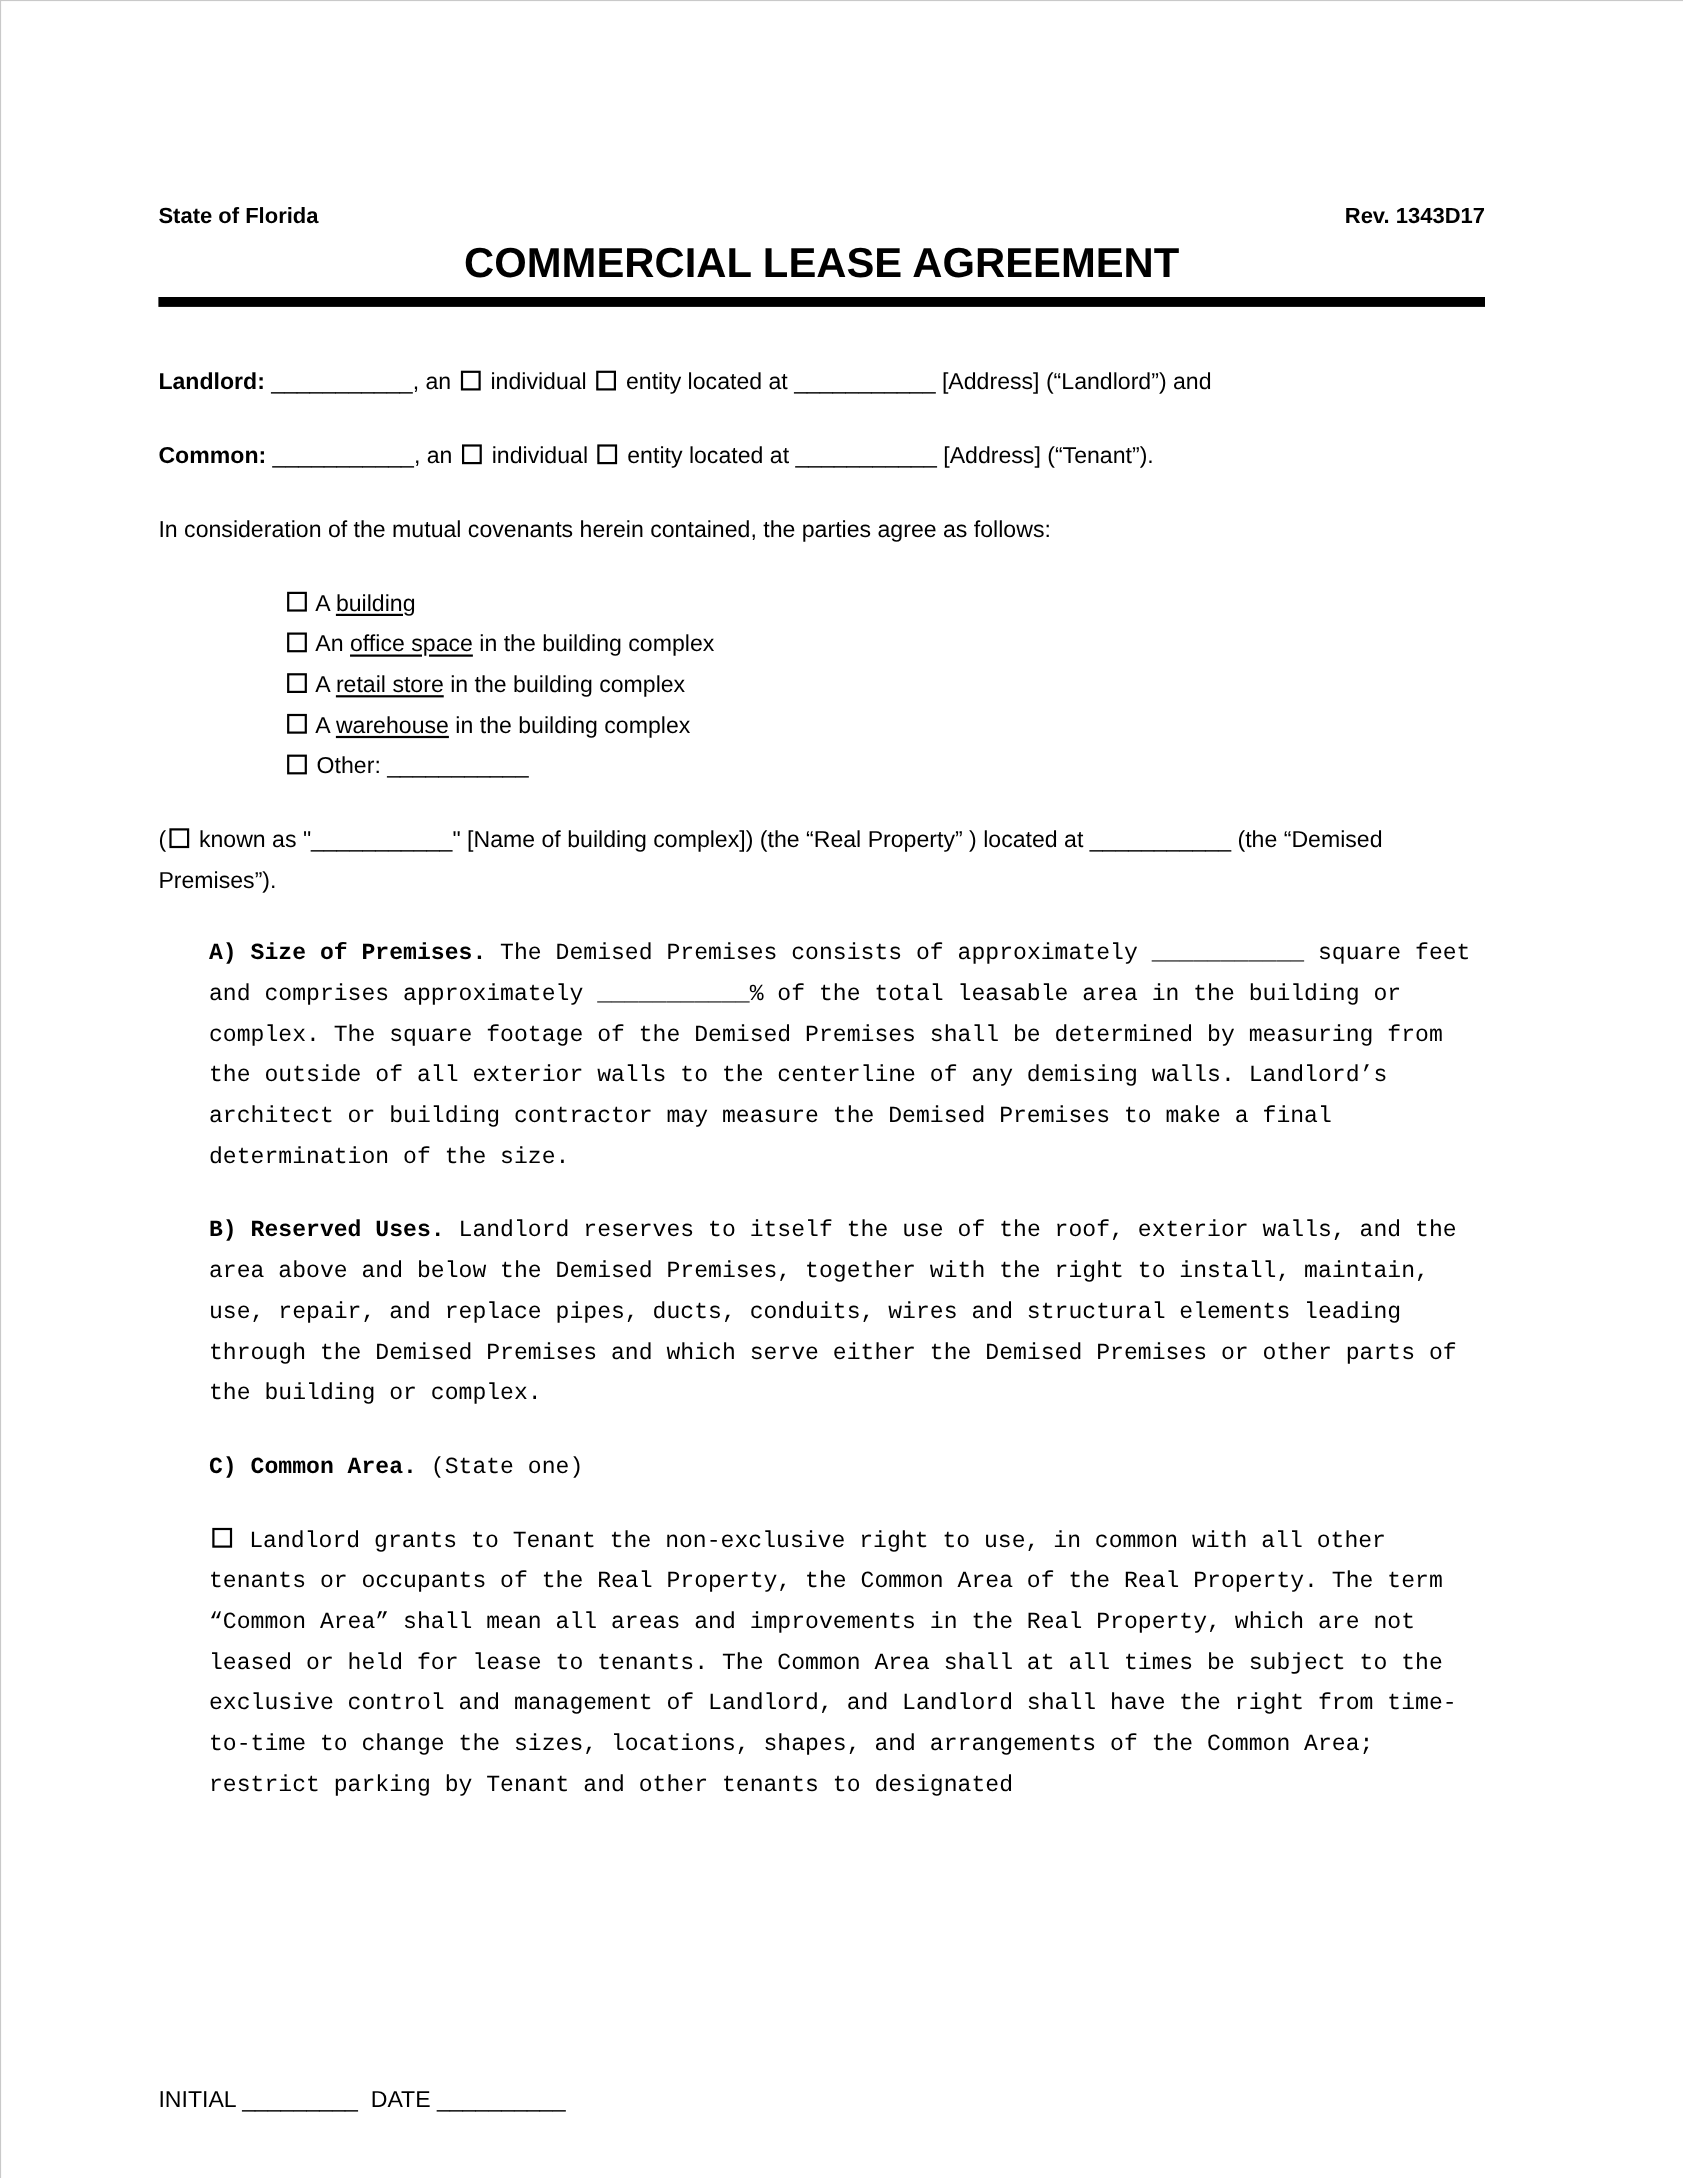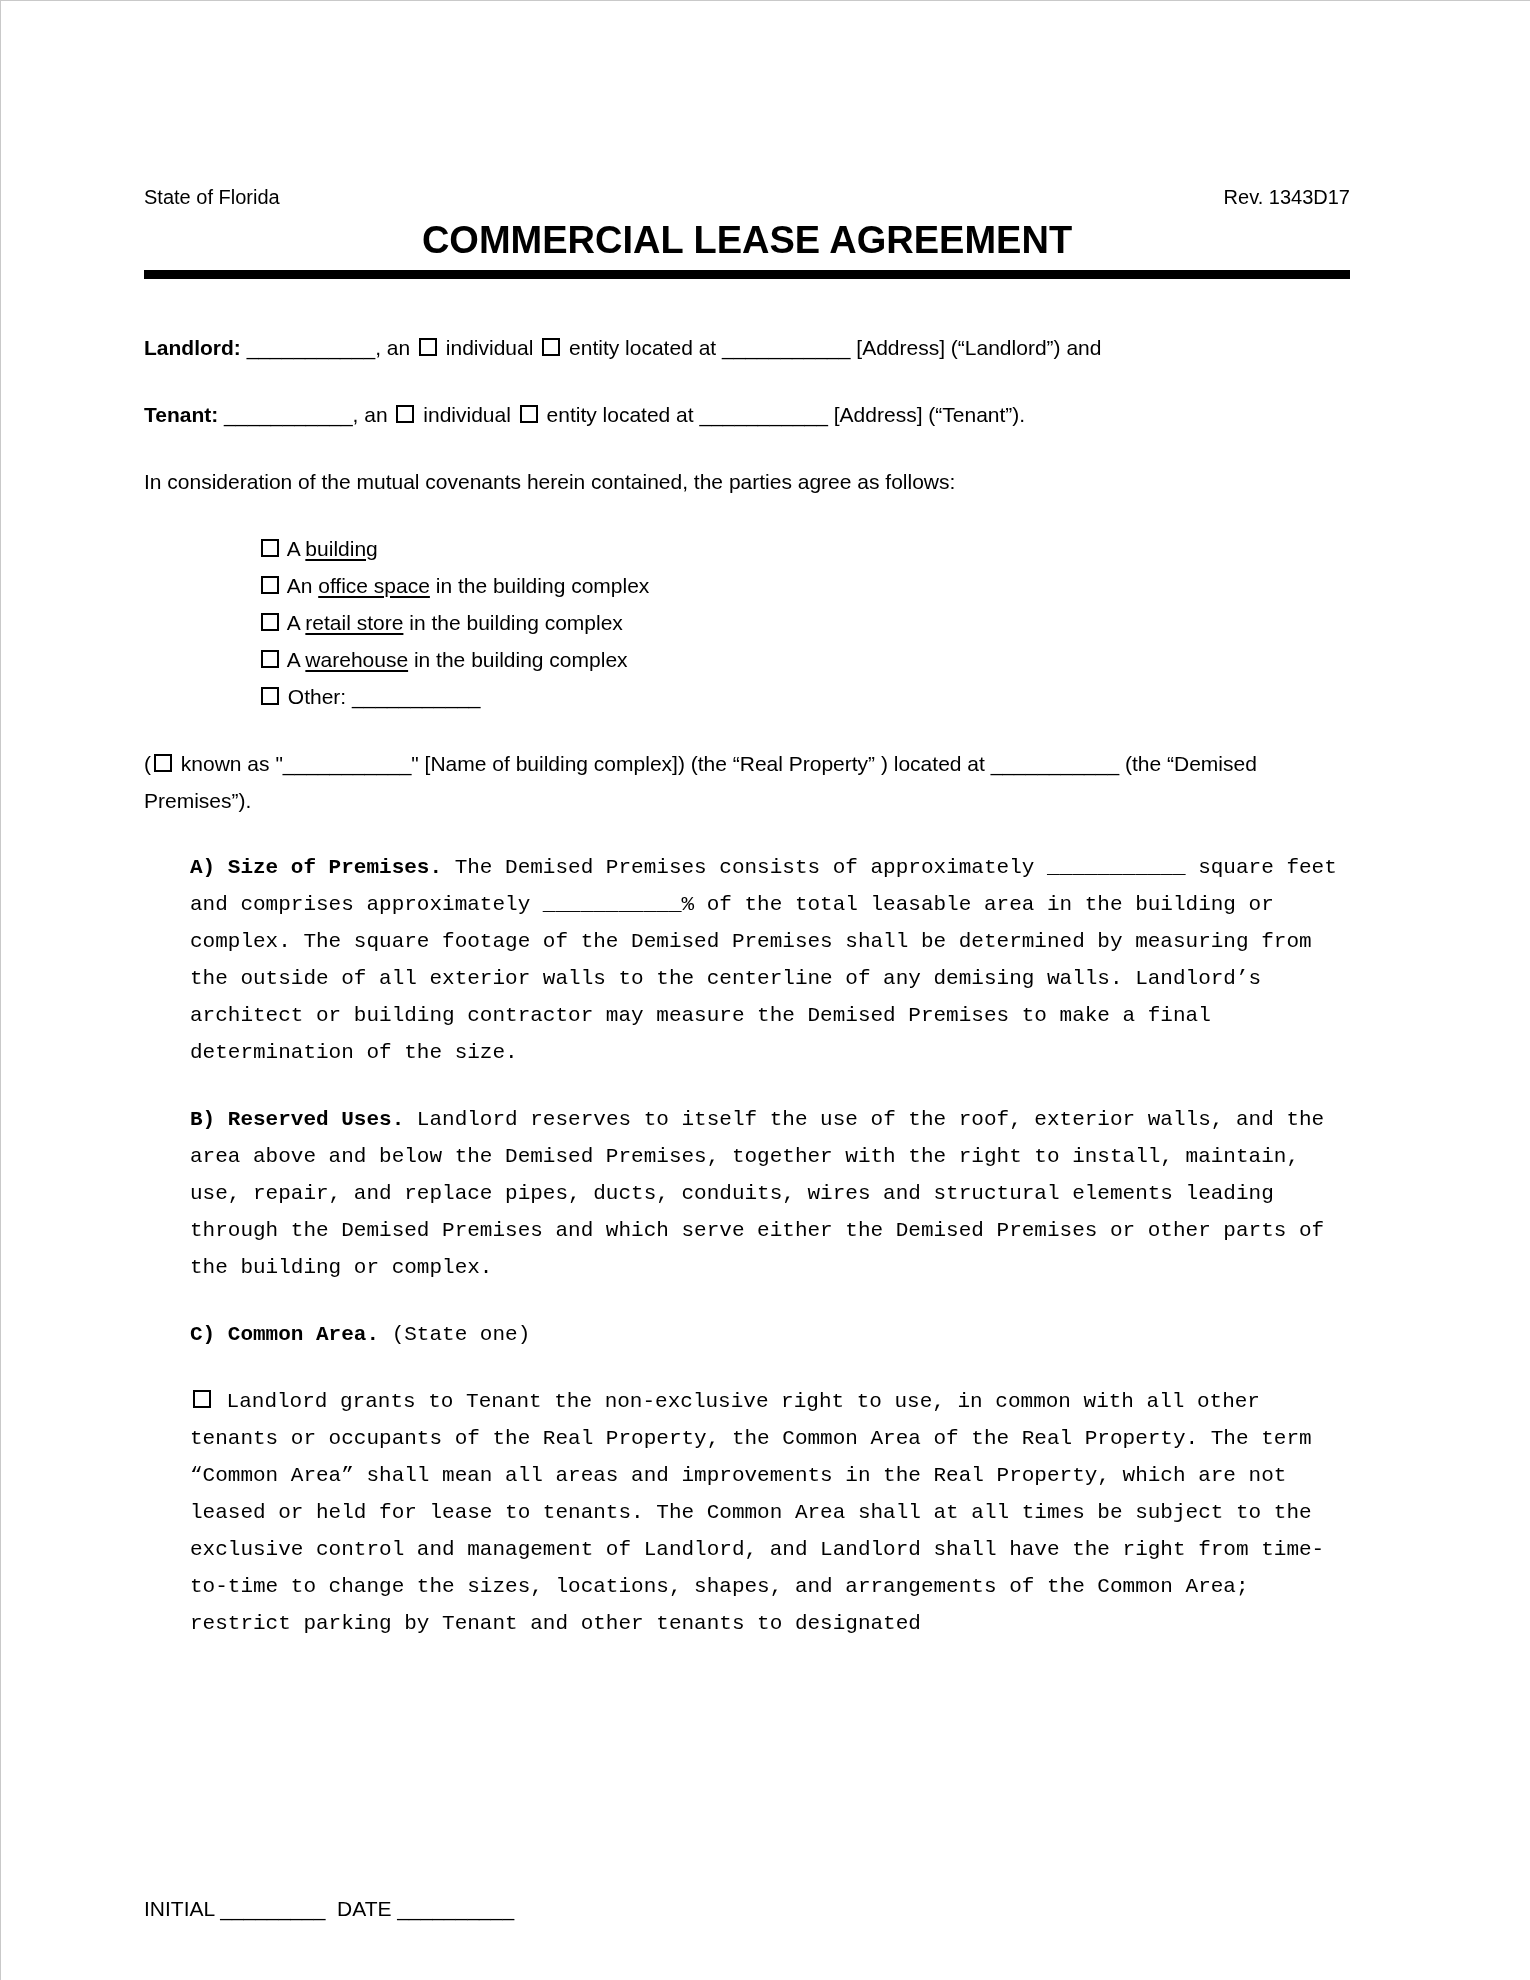--- a/index.html
+++ b/index.html
@@ -4,21 +4,21 @@
 <style>
   html,body{margin:0;padding:0;background:#ffffff;}
   body{
     width:1530px;height:1980px;position:relative;
     font-family:"Liberation Sans","DejaVu Sans",sans-serif;
     color:#000;font-size:21px;
     border-top:1px solid #c9c9c9;border-left:1px solid #c9c9c9;
     box-sizing:border-box;overflow:hidden;
   }
   .page{padding:185px 180px 0 143px;}
-  .hdr-row{display:flex;justify-content:space-between;align-items:baseline;font-size:20px;line-height:22px;}
+  .hdr-row{display:flex;justify-content:space-between;align-items:baseline;font-size:20px;line-height:22px;font-weight:bold;}
   .doc-title{text-align:center;font-weight:bold;font-size:38px;line-height:40px;margin-top:12px;letter-spacing:0;}
   .title-rule{height:9px;background:#000;margin-top:10px;}
   .doc-body{margin-top:50px;}
   .para{line-height:37px;margin:0 0 30px 0;white-space:pre-wrap;}
   .indent1{margin-left:46px;font-family:Liberation Mono, monospace;}
   .checklist{margin-left:114px;margin-bottom:30px;margin-top:24px;}
   .check-item{line-height:37px;white-space:pre-wrap;}
   .bold{font-weight:bold;}
   .ul{text-decoration:underline;text-underline-offset:3px;}
   .checkbox{
@@ -32,21 +32,21 @@
 
 <div class="page">
   <div class="hdr-row">
     <span>State of Florida</span>
     <span>Rev. 1343D17</span>
   </div>
   <div class="doc-title">COMMERCIAL LEASE AGREEMENT</div>
   <div class="title-rule"></div>
   <div class="doc-body">
       <div class="para"><span class="bold">Landlord:</span><span> ___________, an </span><span class="checkbox"></span><span> individual </span><span class="checkbox"></span><span> entity located at ___________ [Address] (“Landlord”) and</span></div>
-      <div class="para"><span class="bold">Tenant:</span><span> ___________, an </span><span class="checkbox"></span><span> individual </span><span class="checkbox"></span><span> entity located at ___________ [Address] (“Tenant”).</span></div>
+      <div class="para"><span class="bold">Common:</span><span> ___________, an </span><span class="checkbox"></span><span> individual </span><span class="checkbox"></span><span> entity located at ___________ [Address] (“Tenant”).</span></div>
       <div class="para"><span>In consideration of the mutual covenants herein contained, the parties agree as follows:</span></div>
       <div class="checklist">
         <div class="check-item"><span class="checkbox"></span><span> A </span><span class="ul">building</span></div>
         <div class="check-item"><span class="checkbox"></span><span> An </span><span class="ul">office space</span><span> in the building complex</span></div>
         <div class="check-item"><span class="checkbox"></span><span> A </span><span class="ul">retail store</span><span> in the building complex</span></div>
         <div class="check-item"><span class="checkbox"></span><span> A </span><span class="ul">warehouse</span><span> in the building complex</span></div>
         <div class="check-item"><span class="checkbox"></span><span> Other: ___________</span></div>
       </div>
       <div class="para"><span>(</span><span class="checkbox"></span><span> known as "___________" [Name of building complex]) (the “Real Property” ) located at ___________ (the “Demised Premises”).</span></div>
       <div class="para indent1"><span class="bold">A) Size of Premises.</span><span> The Demised Premises consists of approximately ___________ square feet and comprises approximately ___________% of the total leasable area in the building or complex. The square footage of the Demised Premises shall be determined by measuring from the outside of all exterior walls to the centerline of any demising walls. Landlord’s architect or building contractor may measure the Demised Premises to make a final determination of the size.</span></div>

